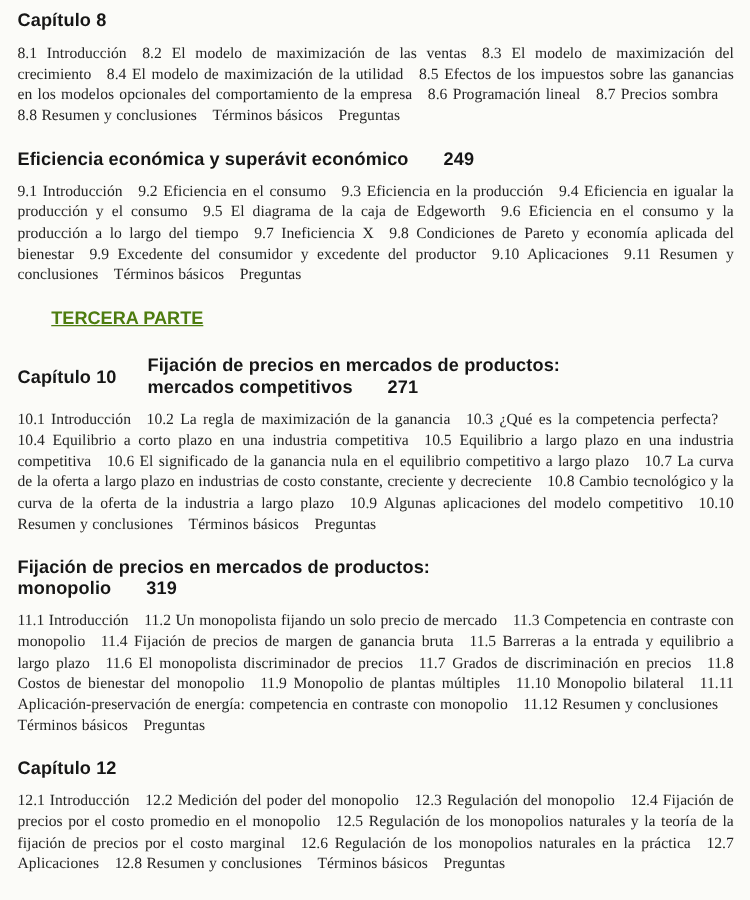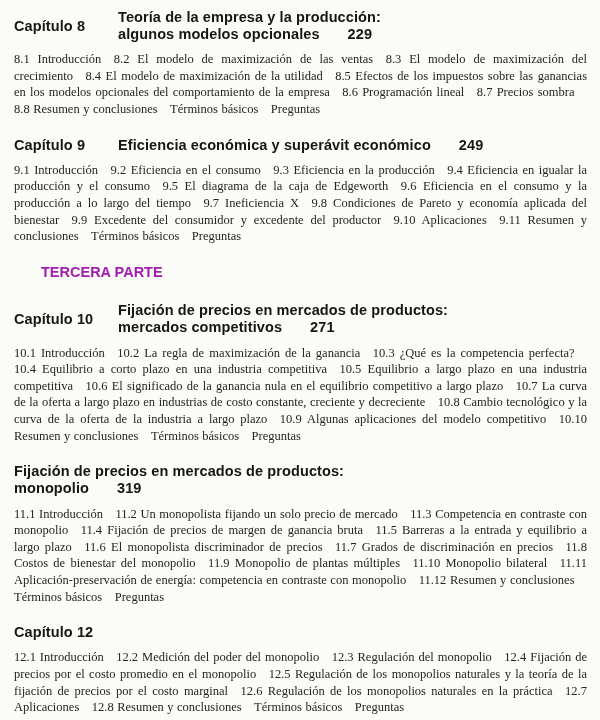--- a/index.html
+++ b/index.html
@@ -37,44 +37,40 @@
     word-spacing:0.4px;
   }
 
   .part-head {
     display:flex; align-items:flex-start;
     margin:7px 0 21px 27px;
     font-family:"Liberation Sans","DejaVu Sans",sans-serif;
     font-weight:bold;
     font-size:14.5px;
     line-height:1.2;
-    color:#a21caf;
+    color:#4d7c0f;
+    text-decoration:underline;
   }
   .part-label { flex:0 0 124px; }
   .part-title { flex:1; }
 </style>
 </head>
 <body>
 
 <div class="page">
 
   <section class="chapter">
     <h2 class="chap-head">
       <span class="chap-label">Capítulo 8</span>
-      <span class="chap-title">
-        <span>Teoría de la empresa y la producción:</span><br>
-        <span>algunos modelos opcionales</span><span class="chap-page">229</span>
-      </span>
     </h2>
     <p class="sections">8.1 Introducción  8.2 El modelo de maximización de las ventas  8.3 El modelo de maximización del crecimiento  8.4 El modelo de maximización de la utilidad  8.5 Efectos de los impuestos sobre las ganancias en los modelos opcionales del comportamiento de la empresa  8.6 Programación lineal  8.7 Precios sombra  8.8 Resumen y conclusiones  Términos básicos  Preguntas</p>
   </section>
 
   <section class="chapter">
     <h2 class="chap-head">
-      <span class="chap-label">Capítulo 9</span>
       <span class="chap-title">
         <span>Eficiencia económica y superávit económico</span><span class="chap-page">249</span>
       </span>
     </h2>
     <p class="sections">9.1 Introducción  9.2 Eficiencia en el consumo  9.3 Eficiencia en la producción  9.4 Eficiencia en igualar la producción y el consumo  9.5 El diagrama de la caja de Edgeworth  9.6 Eficiencia en el consumo y la producción a lo largo del tiempo  9.7 Ineficiencia X  9.8 Condiciones de Pareto y economía aplicada del bienestar  9.9 Excedente del consumidor y excedente del productor  9.10 Aplicaciones  9.11 Resumen y conclusiones  Términos básicos  Preguntas</p>
   </section>
 
   <div class="part-head">
     <span class="part-label">TERCERA PARTE</span>
   </div>

